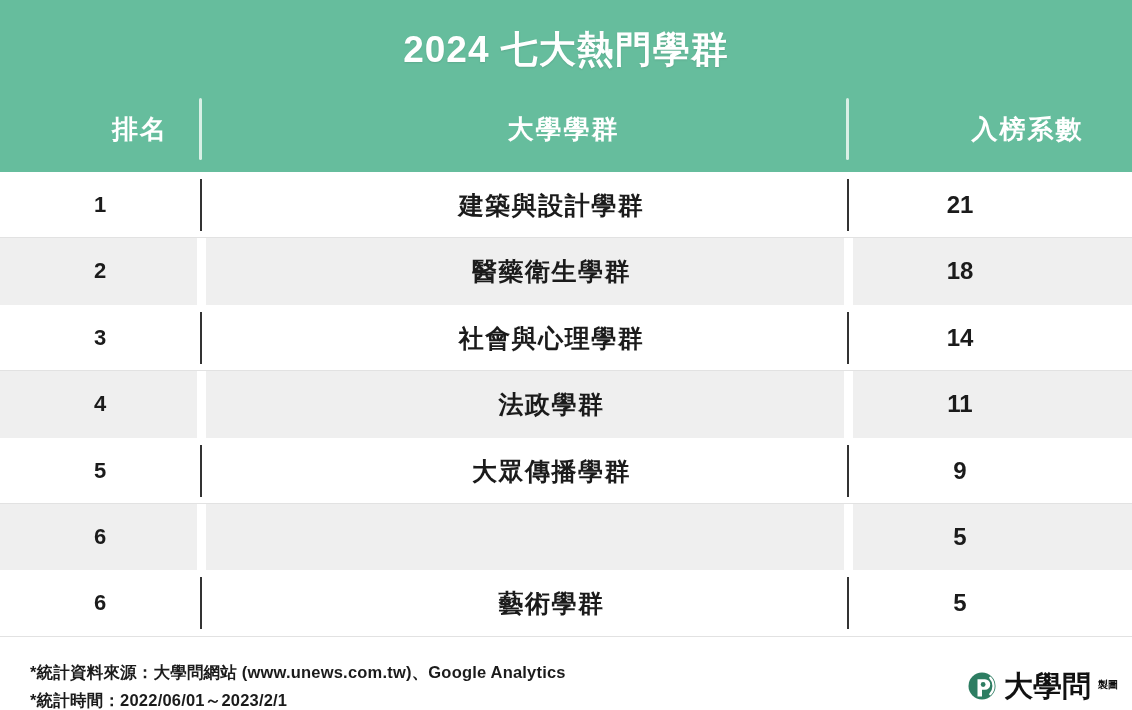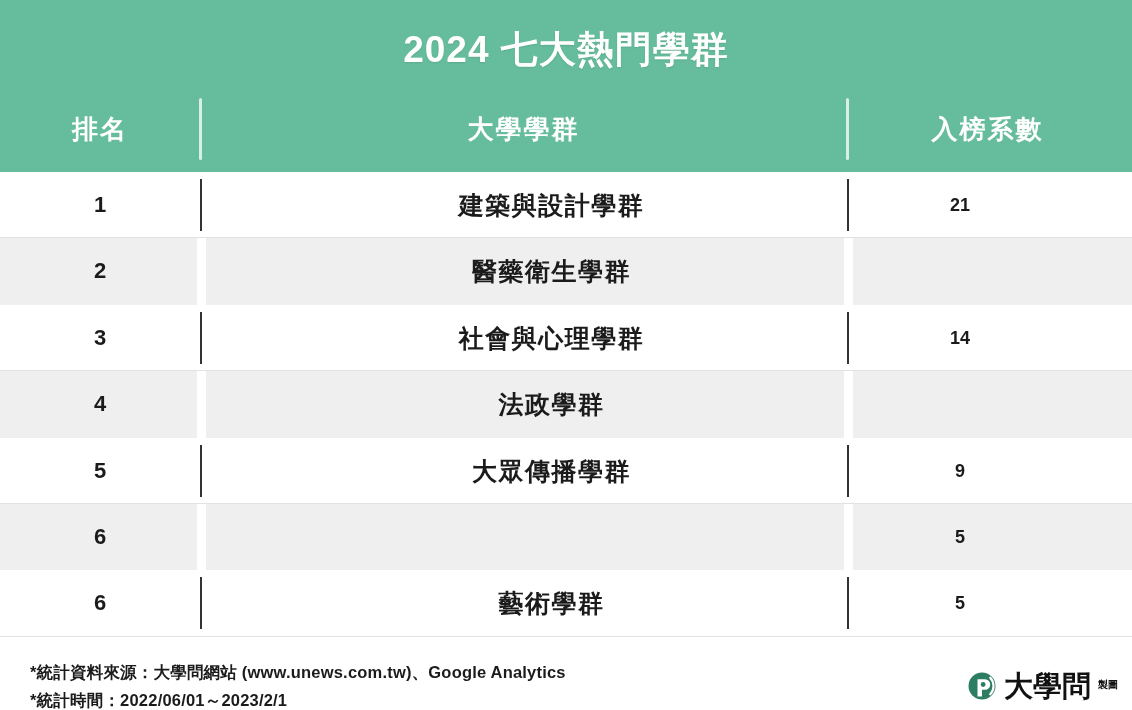--- a/index.html
+++ b/index.html
@@ -62,20 +62,21 @@
     position: absolute;
     top: 0;
     height: 68px;
     line-height: 68px;
     color: #ffffff;
     font-size: 26px;
     font-weight: bold;
     letter-spacing: 2px;
     text-align: center;
     white-space: nowrap;
+    margin-left: 40px;
   }
   .hc-rank  { left: 0px;   width: 200px; }
   .hc-group { left: 200px; width: 647px; }
   .hc-count { left: 845px; width: 285px; }
 
   .hdr-divider {
     position: absolute;
     top: 98px;
     width: 3px;
     height: 62px;
@@ -122,21 +123,21 @@
     left: 200px;
     width: 647px;
     font-size: 25px;
     font-weight: bold;
     letter-spacing: 1.5px;
     margin-left: 28px;
   }
   .c-count {
     left: 847px;
     width: 226px;
-    font-size: 18px;
+    font-size: 24px;
     font-weight: bold;
   }
 
   
   .row-divider {
     position: absolute;
     top: 7px;
     width: 2px;
     height: 52px;
     background: #333333;
@@ -235,37 +236,39 @@
       <div class="cell c-group">建築與設計學群</div>
       <div class="cell c-count">21</div>
       <div class="row-divider rd1"></div>
       <div class="row-divider rd2"></div>
       <div class="row-sep"></div>
     </div>
 
     <div class="row even">
       <div class="cell c-rank">2</div>
       <div class="cell c-group">醫藥衛生學群</div>
+      <div class="cell c-count">18</div>
       <div class="row-divider rd1"></div>
       <div class="row-divider rd2"></div>
       <div class="row-sep"></div>
     </div>
 
     <div class="row odd">
       <div class="cell c-rank">3</div>
       <div class="cell c-group">社會與心理學群</div>
       <div class="cell c-count">14</div>
       <div class="row-divider rd1"></div>
       <div class="row-divider rd2"></div>
       <div class="row-sep"></div>
     </div>
 
     <div class="row even">
       <div class="cell c-rank">4</div>
       <div class="cell c-group">法政學群</div>
+      <div class="cell c-count">11</div>
       <div class="row-divider rd1"></div>
       <div class="row-divider rd2"></div>
       <div class="row-sep"></div>
     </div>
 
     <div class="row odd">
       <div class="cell c-rank">5</div>
       <div class="cell c-group">大眾傳播學群</div>
       <div class="cell c-count">9</div>
       <div class="row-divider rd1"></div>

